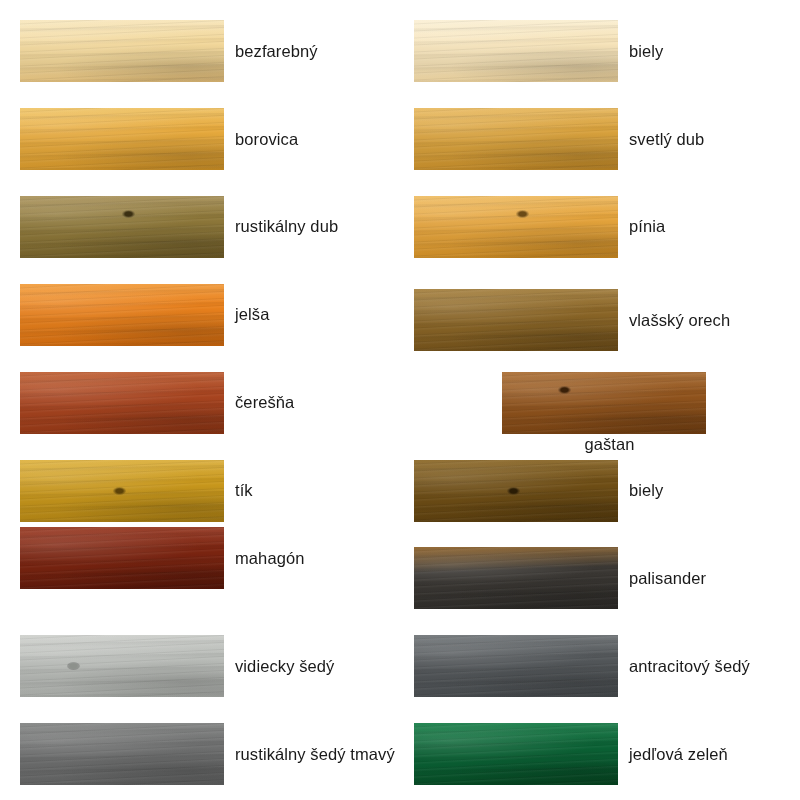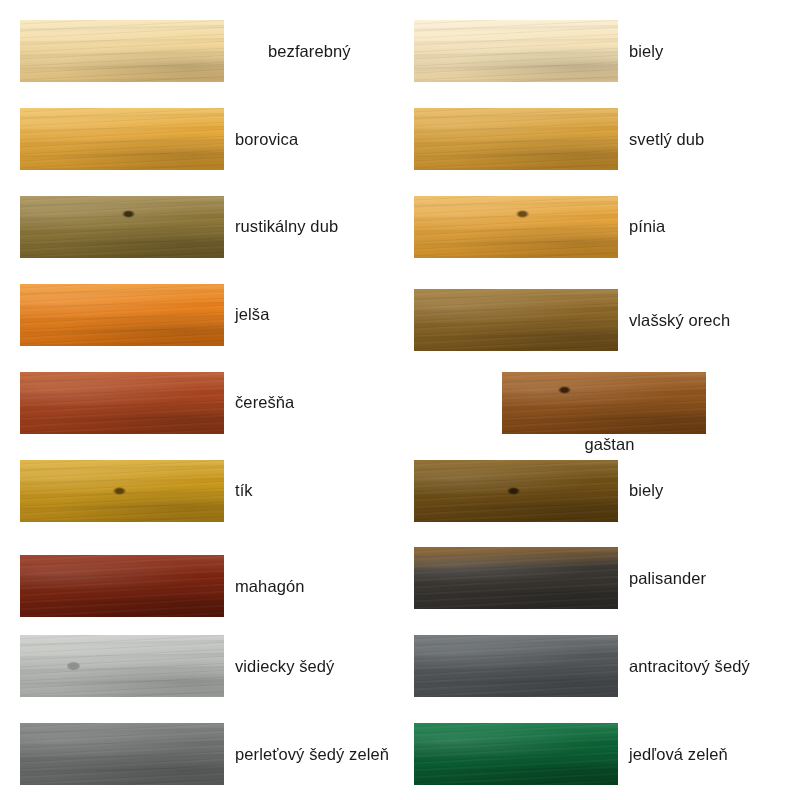--- a/index.html
+++ b/index.html
@@ -94,21 +94,21 @@
     color: #1a1a1a;
     white-space: nowrap;
     letter-spacing: 0.1px;
   }
 </style>
 </head>
 <body>
 
 <div class="palette">
   <div class="column left" id="col-left">
-      <div class="swatch-row" style="top: 20px; gap: 33px;">
+      <div class="swatch-row" style="top: 20px;">
         <div class="swatch" style="background-image: linear-gradient(178deg, rgb(248, 231, 189) 0%, rgb(242, 215, 154) 38%, rgb(242, 215, 154) 62%, rgb(221, 184, 116) 100%); background-color: rgb(242, 215, 154);">
           <div class="grain broad"></div>
           <div class="grain lines"></div>
           <div class="grain lines2"></div>
           <div class="grain sweep"></div>
         </div>
         <div class="label">bezfarebný</div>
       </div>
       <div class="swatch-row" style="top: 107.9px;">
         <div class="swatch" style="background-image: linear-gradient(178deg, rgb(240, 196, 100) 0%, rgb(230, 169, 60) 38%, rgb(230, 169, 60) 62%, rgb(201, 141, 36) 100%); background-color: rgb(230, 169, 60);">
@@ -150,21 +150,21 @@
       <div class="swatch-row" style="top: 459.5px;">
         <div class="swatch" style="background-image: linear-gradient(178deg, rgb(221, 176, 58) 0%, rgb(201, 152, 28) 38%, rgb(201, 152, 28) 62%, rgb(168, 124, 18) 100%); background-color: rgb(201, 152, 28);">
           <div class="grain broad"></div>
           <div class="grain lines"></div>
           <div class="grain lines2"></div>
           <div class="grain sweep"></div>
           <div class="knot" style="left: 93px; top: 27px; width: 13px; height: 8px; background: radial-gradient(rgb(92, 66, 8) 0%, rgb(92, 66, 8) 38%, rgba(0, 0, 0, 0.18) 62%, rgba(0, 0, 0, 0) 100%);"></div>
         </div>
         <div class="label">tík</div>
       </div>
-      <div class="swatch-row" style="top: 555px;">
+      <div class="swatch-row" style="top: 527px;">
         <div class="swatch" style="background-image: linear-gradient(178deg, rgb(150, 50, 26) 0%, rgb(123, 36, 16) 38%, rgb(123, 36, 16) 62%, rgb(85, 21, 8) 100%); background-color: rgb(123, 36, 16);">
           <div class="grain broad"></div>
           <div class="grain lines"></div>
           <div class="grain lines2"></div>
           <div class="grain sweep"></div>
         </div>
         <div class="label">mahagón</div>
       </div>
       <div class="swatch-row" style="top: 635.3px;">
         <div class="swatch" style="background-image: linear-gradient(178deg, rgb(205, 207, 203) 0%, rgb(185, 188, 184) 38%, rgb(185, 188, 184) 62%, rgb(163, 166, 162) 100%); background-color: rgb(185, 188, 184);">
@@ -176,21 +176,21 @@
         </div>
         <div class="label">vidiecky šedý</div>
       </div>
       <div class="swatch-row" style="top: 723.2px;">
         <div class="swatch" style="background-image: linear-gradient(178deg, rgb(126, 128, 127) 0%, rgb(110, 111, 111) 38%, rgb(110, 111, 111) 62%, rgb(93, 94, 94) 100%); background-color: rgb(110, 111, 111);">
           <div class="grain broad"></div>
           <div class="grain lines"></div>
           <div class="grain lines2"></div>
           <div class="grain sweep"></div>
         </div>
-        <div class="label">perleťový šedý zeleň</div>
+        <div class="label">rustikálny šedý tmavý</div>
       </div>
     </div>
   <div class="column right" id="col-right">
       <div class="swatch-row" style="top: 20px;">
         <div class="swatch" style="background-image: linear-gradient(178deg, rgb(251, 240, 212) 0%, rgb(246, 227, 185) 38%, rgb(246, 227, 185) 62%, rgb(232, 205, 151) 100%); background-color: rgb(246, 227, 185);">
           <div class="grain broad"></div>
           <div class="grain lines"></div>
           <div class="grain lines2"></div>
           <div class="grain sweep"></div>
         </div>

